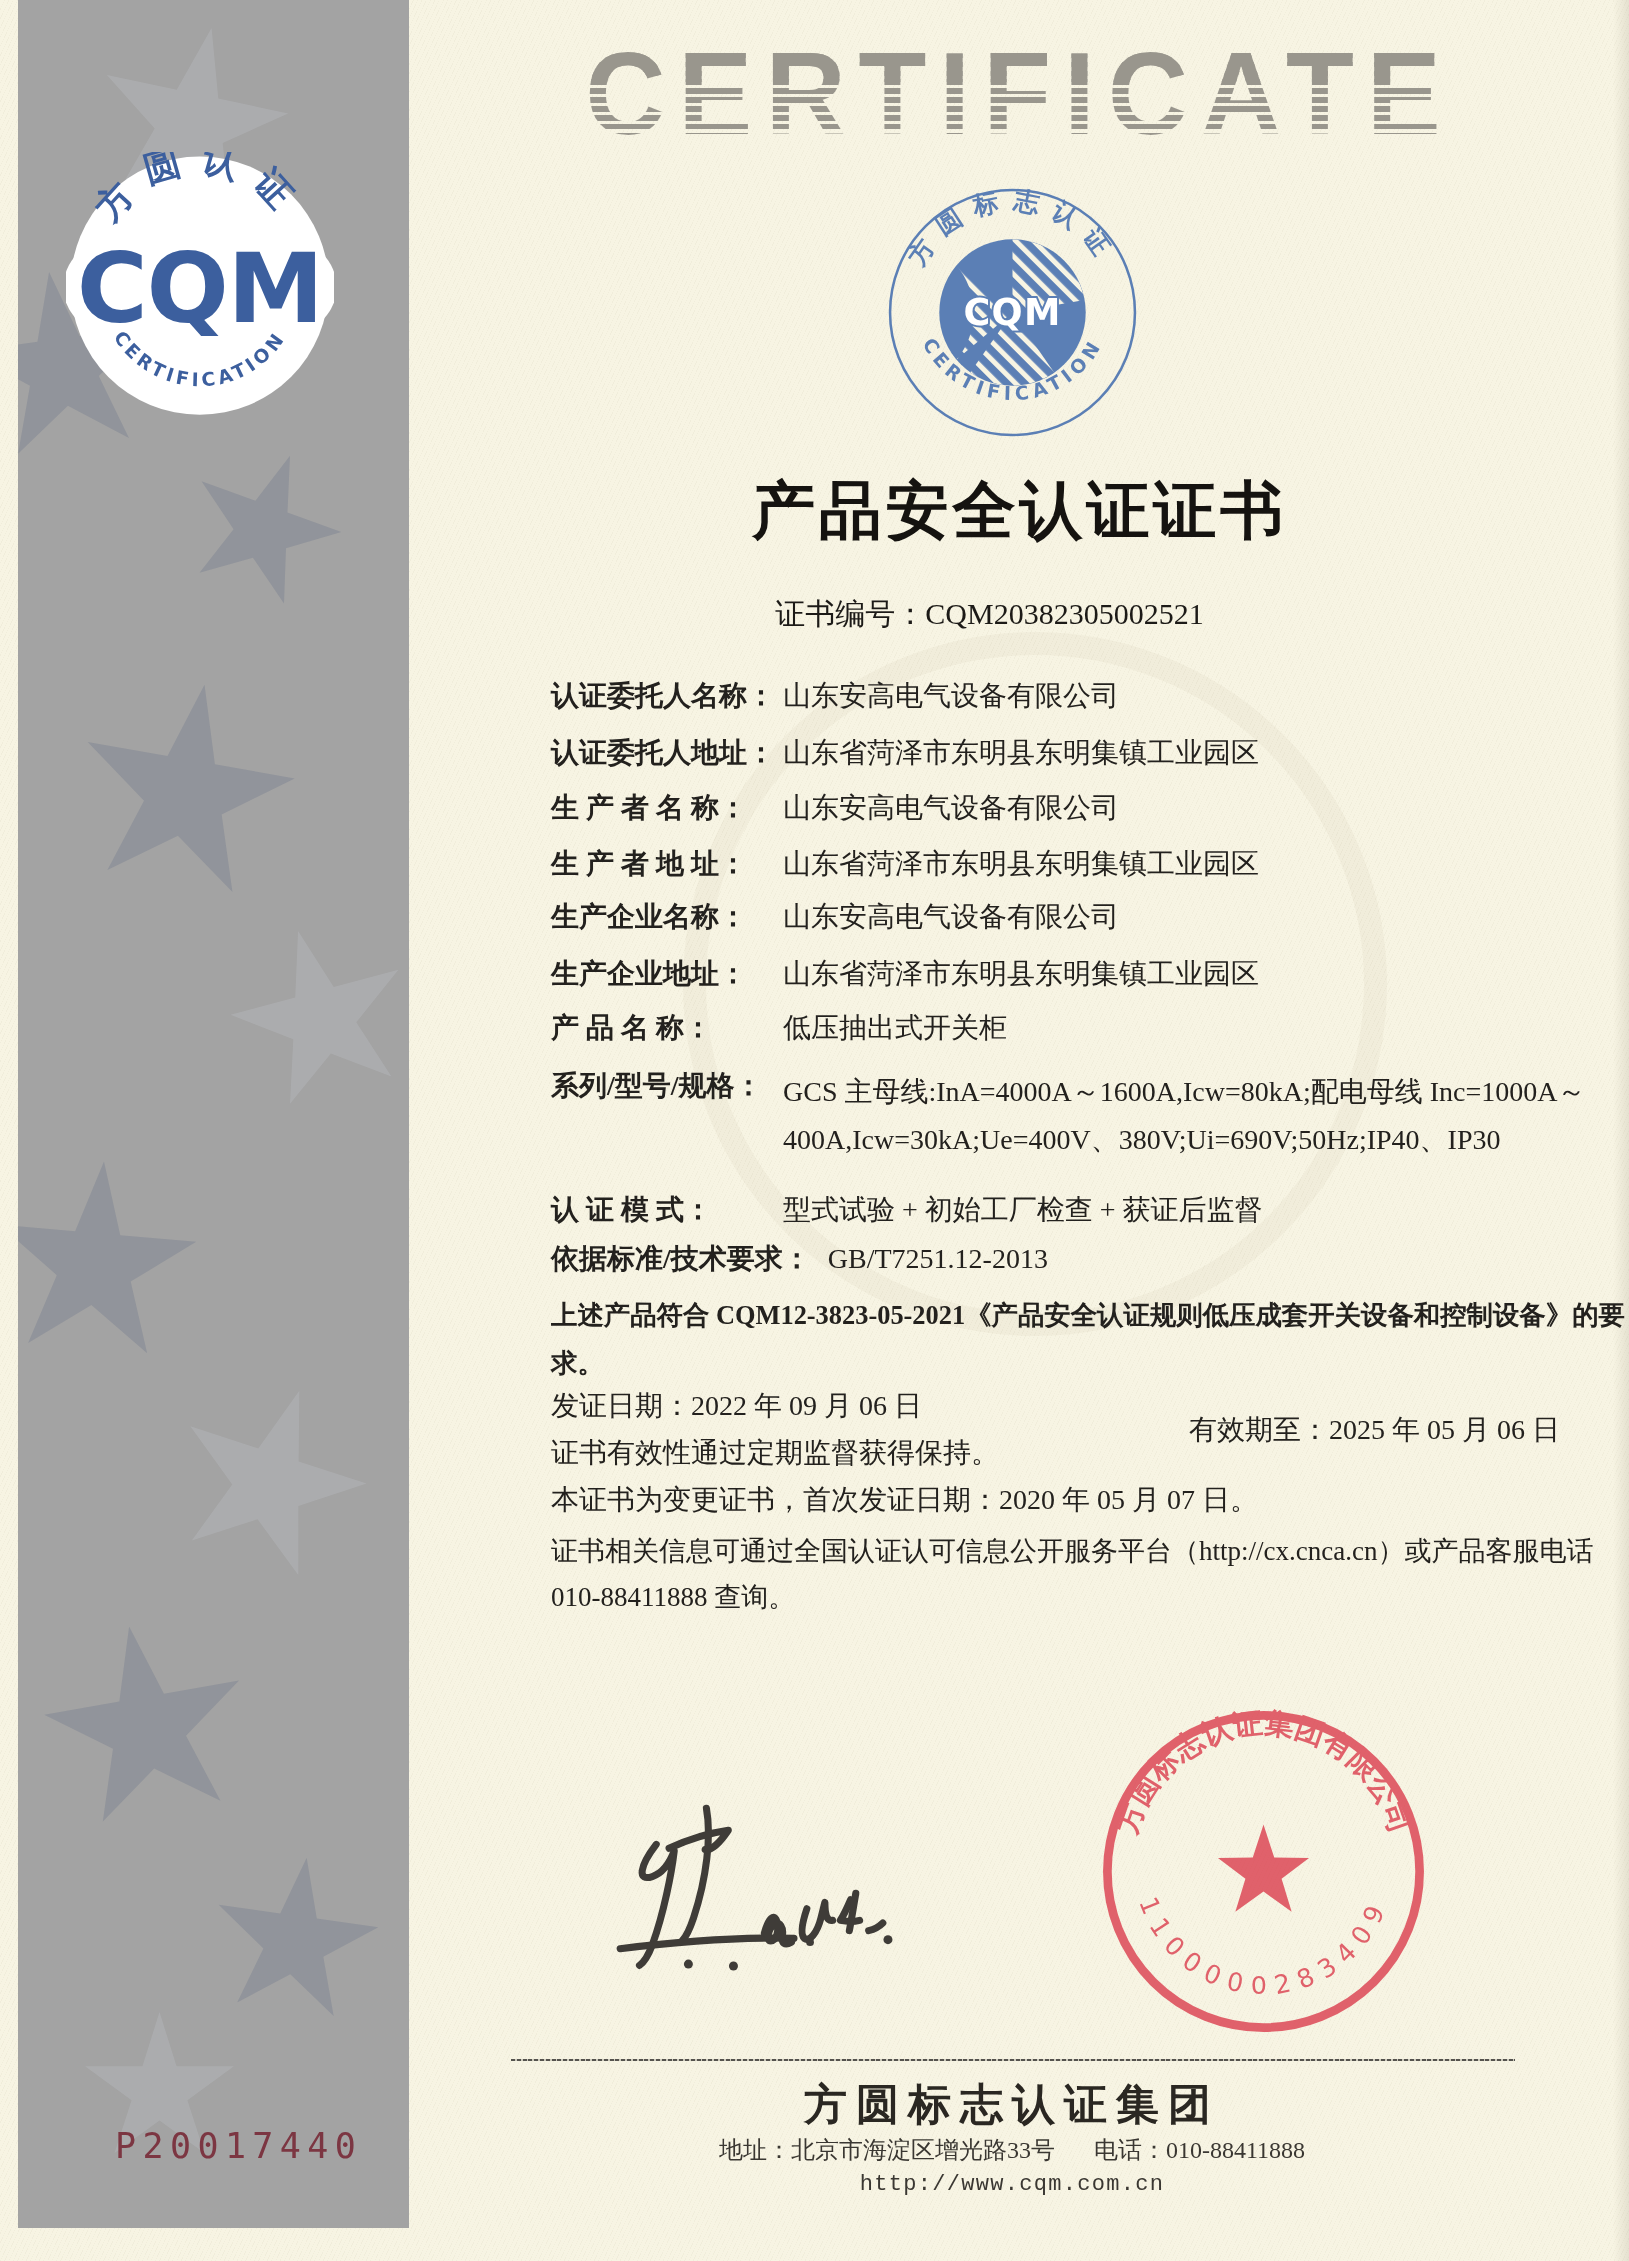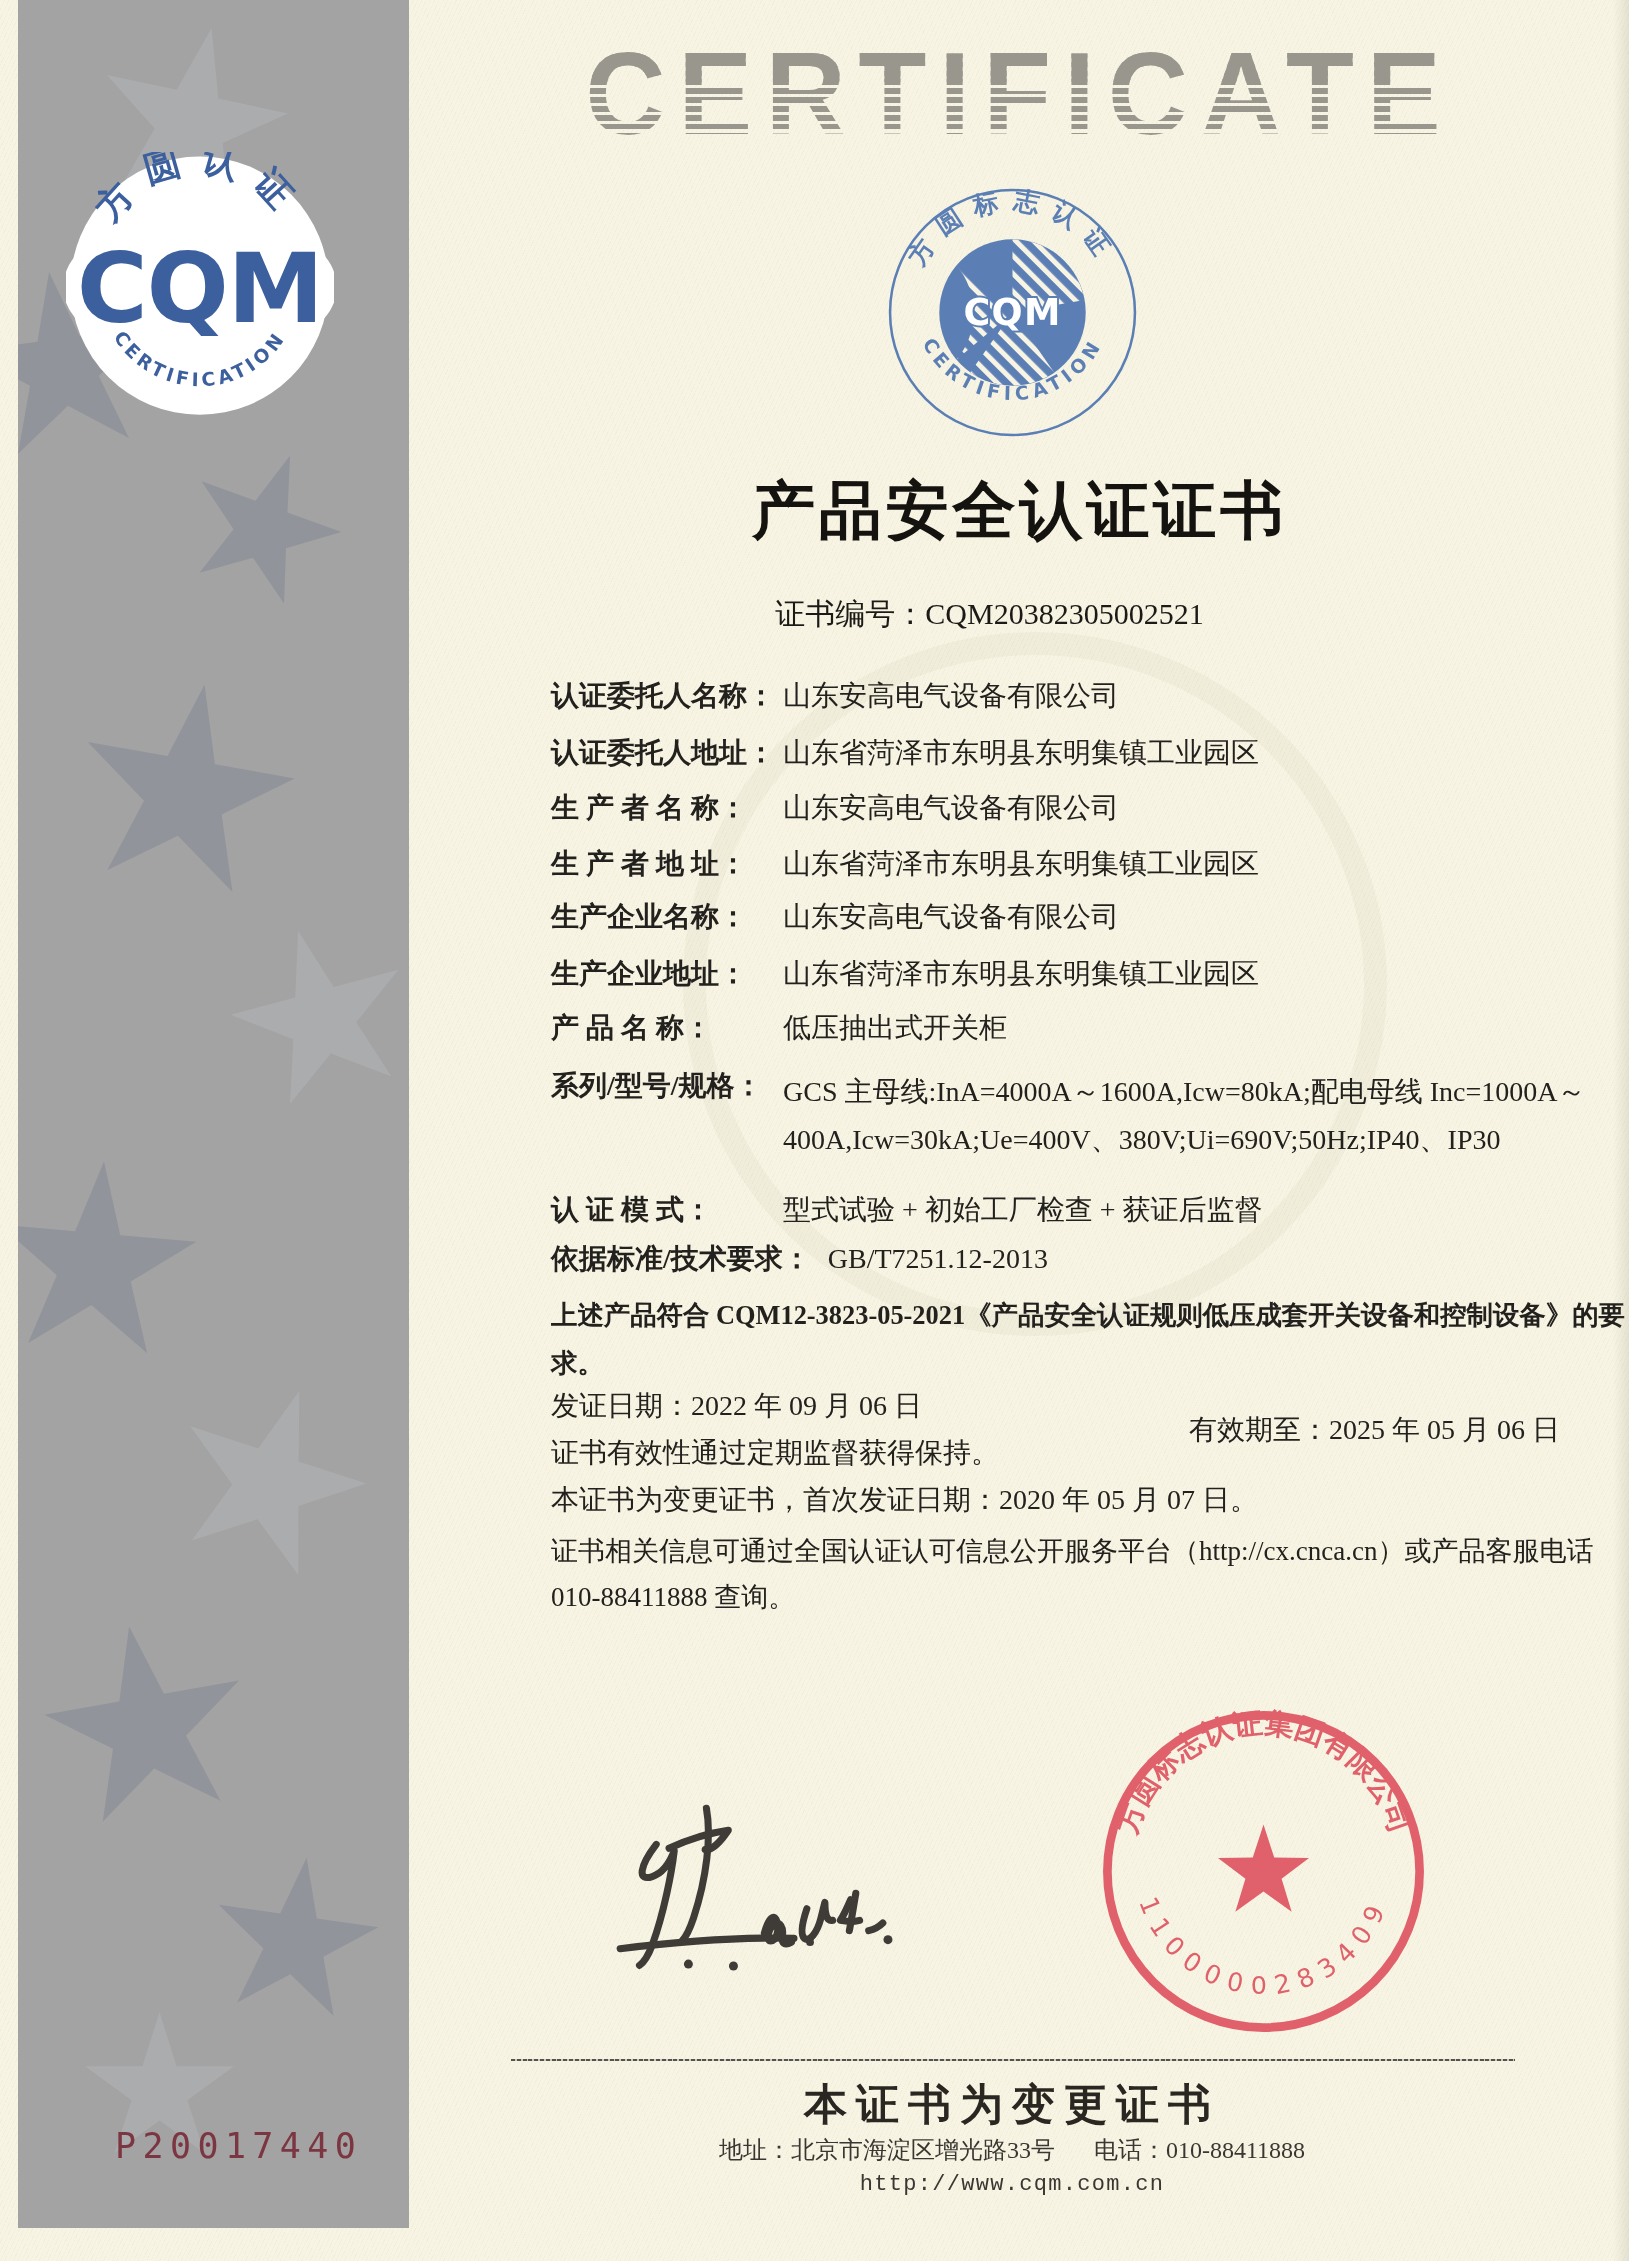--- a/index.html
+++ b/index.html
@@ -196,21 +196,21 @@
         <textPath href="#sTop" startOffset="50%" text-anchor="middle">方圆标志认证集团有限公司</textPath>
       </text>
       <polygon fill="#dc4251" points="250,180 266,229 318,230 277,261 292,310 250,280 208,310 223,261 182,230 234,229"></polygon>
       <text class="sans" font-size="38" fill="#dc4251" letter-spacing="14">
         <textPath href="#sBot" startOffset="50%" text-anchor="middle">1100000283409</textPath>
       </text>
     </g>
   </svg>
 
   <div class="divider"></div>
-  <div class="f-org">本证书为变更证书</div>
+  <div class="f-org">方圆标志认证集团</div>
   <div class="f-addr">
     <span>地址：北京市海淀区增光路33号</span>
     <span>电话：010-88411888</span>
   </div>
   <div class="f-url">http://www.cqm.com.cn</div>
 
   <div class="edge-right"></div>
 </div>
 
 

